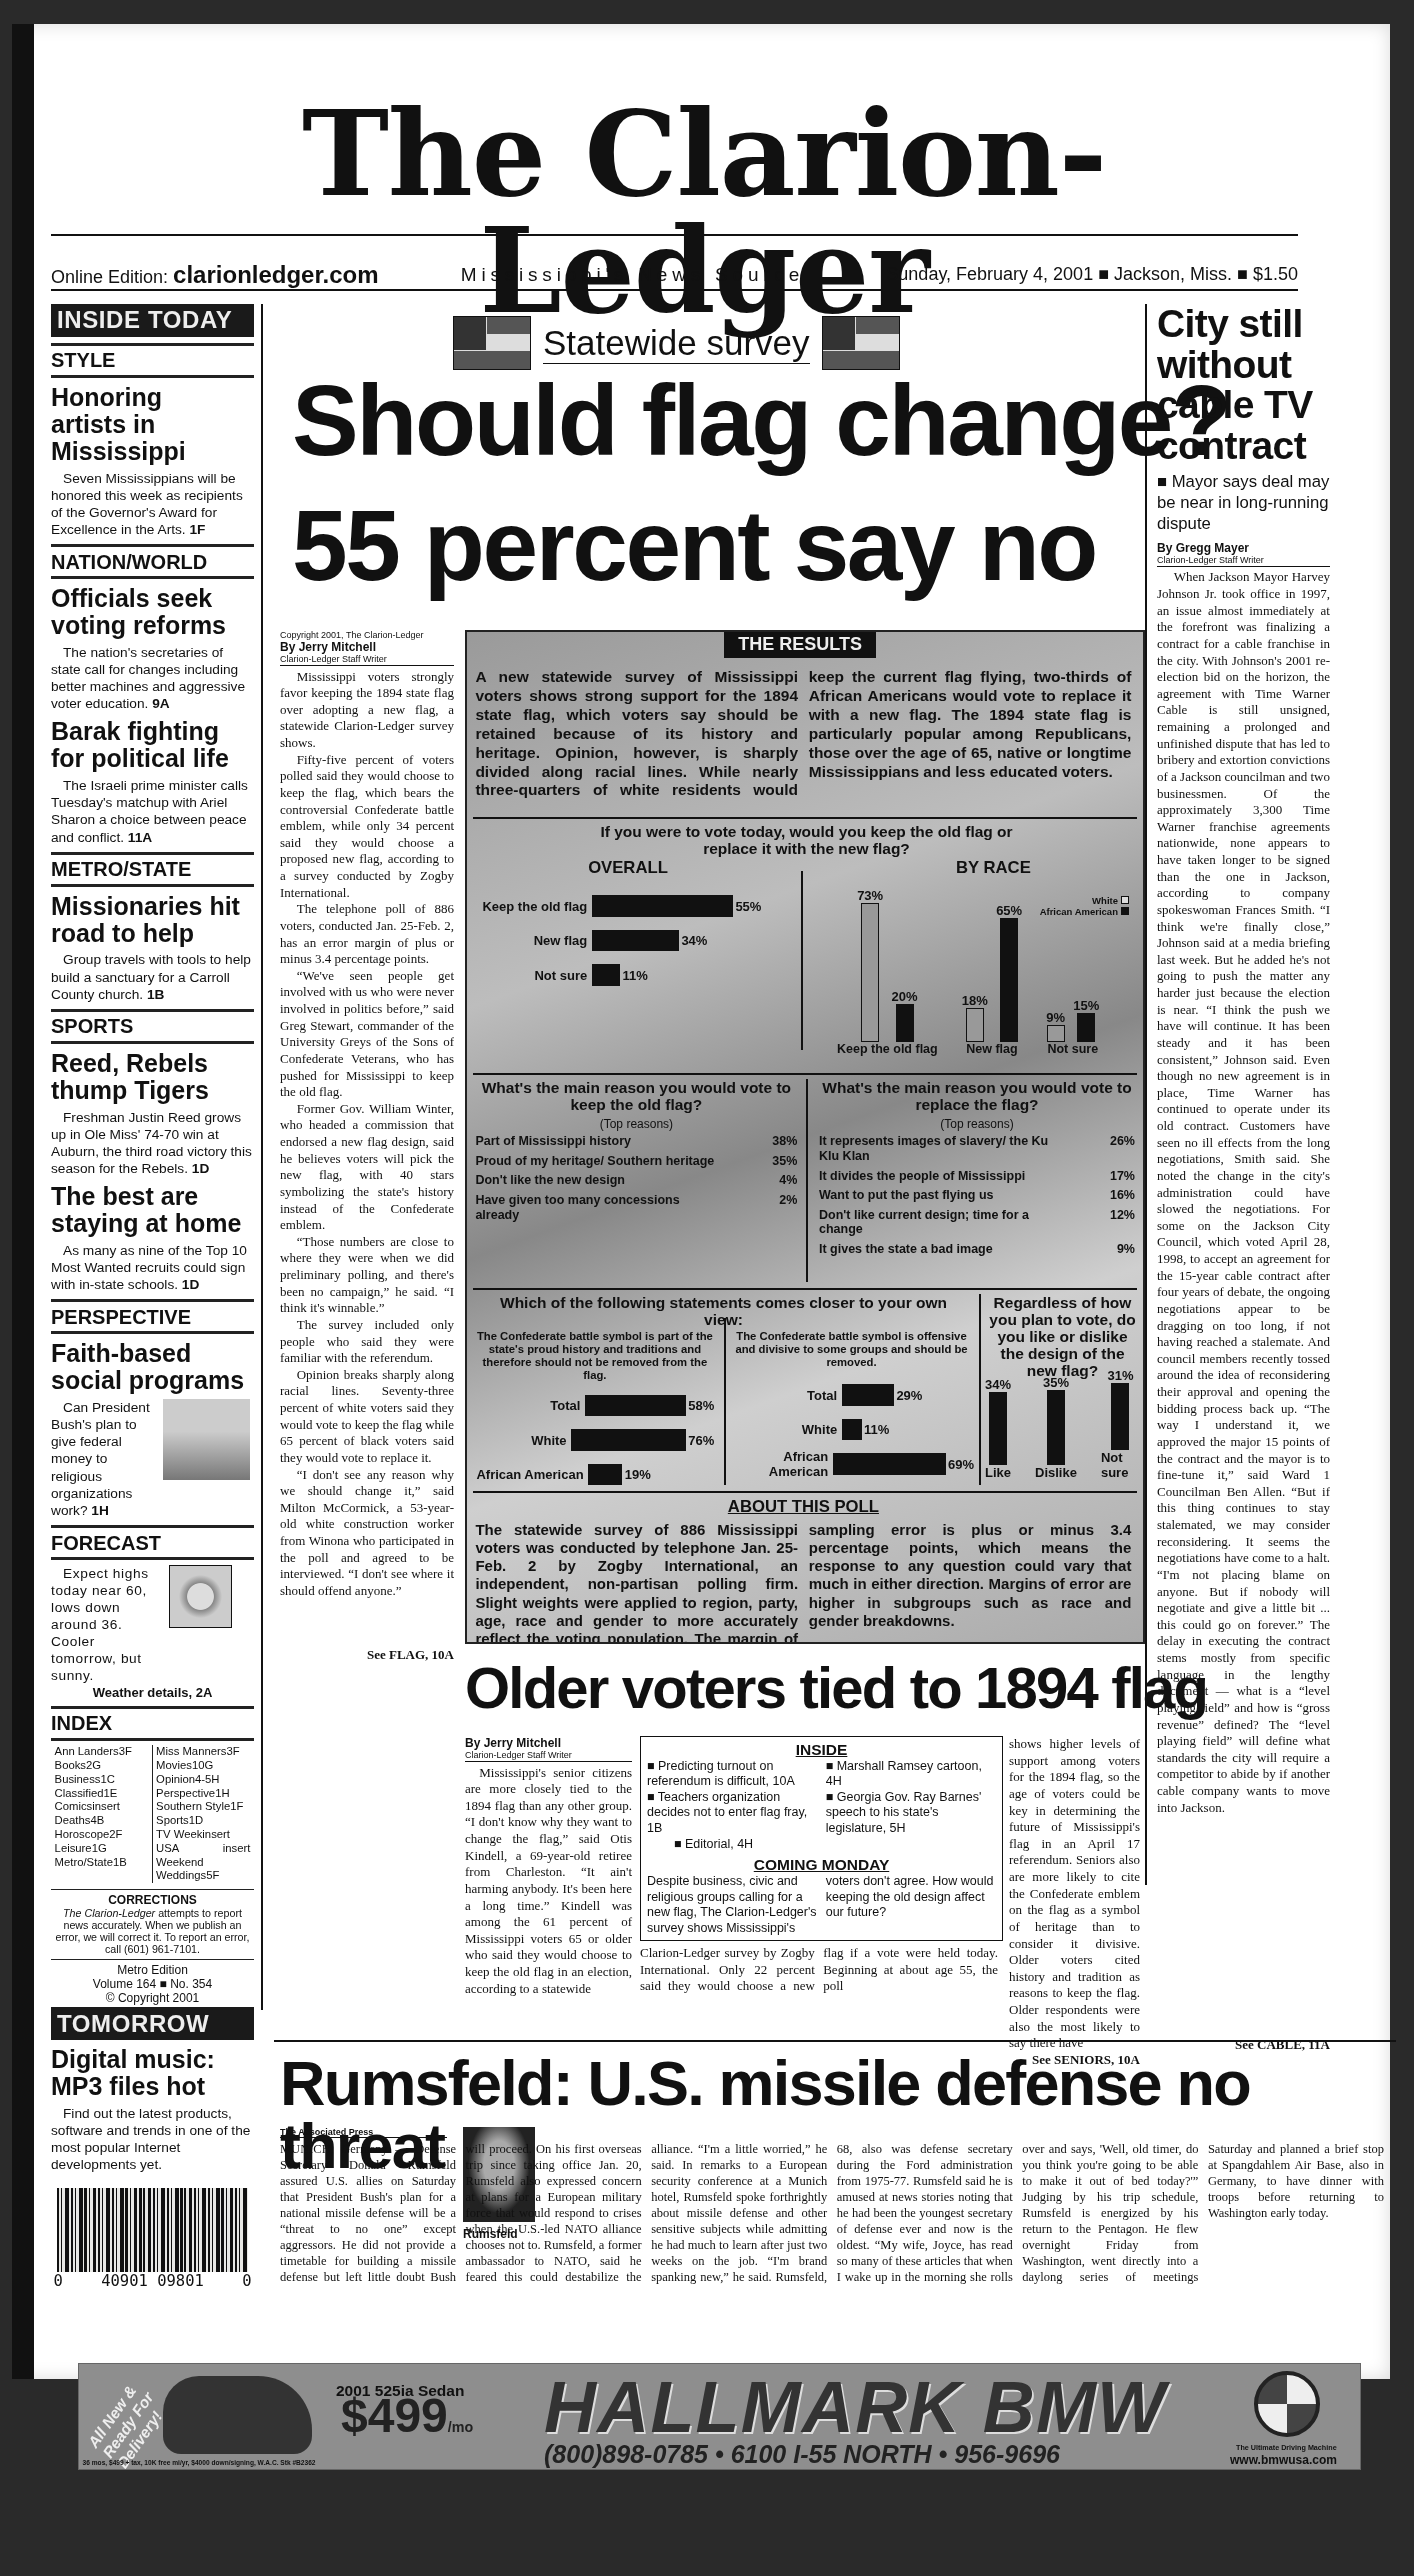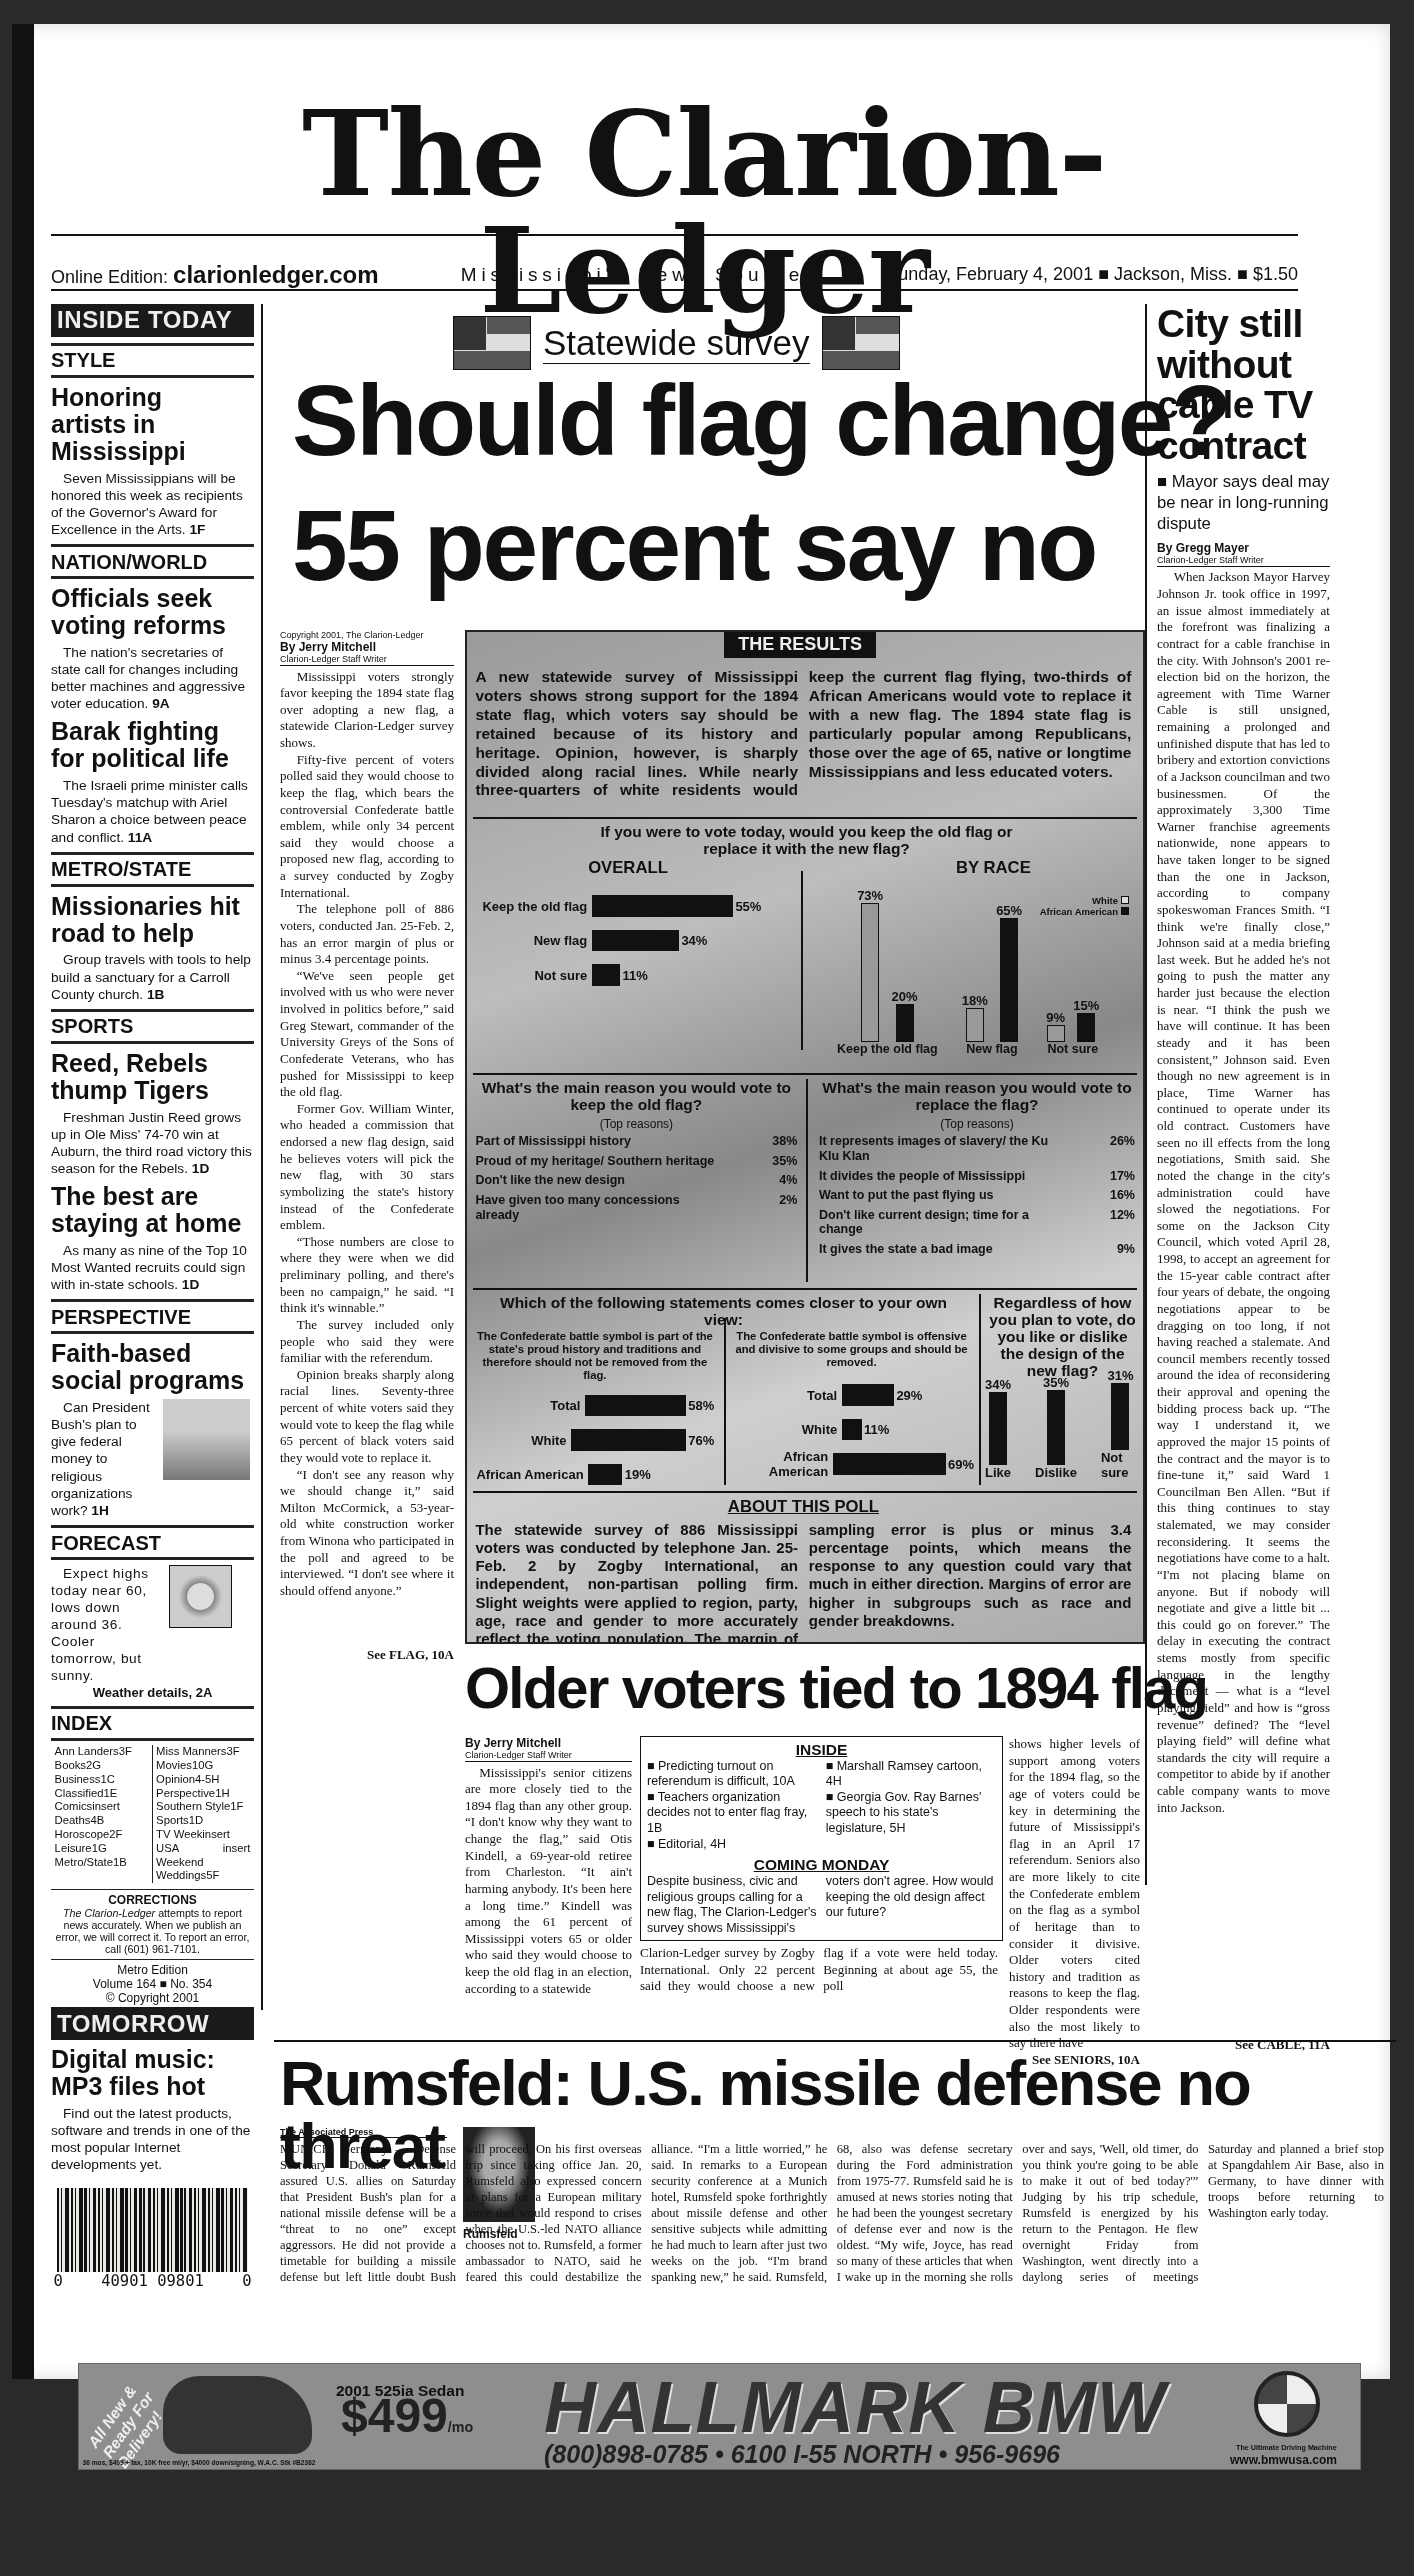--- a/index.html
+++ b/index.html
@@ -221,21 +221,21 @@
 
   <div style="position:absolute;left:268px;top:606px;width:174px">
     <div class="credit">Copyright 2001, The Clarion-Ledger</div>
     <div class="byline">By Jerry Mitchell</div>
     <div class="credit" style="border-bottom:1.2px solid #111;padding-bottom:1.2px;margin-bottom:2.4px">Clarion-Ledger Staff Writer</div>
     <div class="story" id="lead-paras" style="height:978px;overflow:hidden">
         <p>Mississippi voters strongly favor keeping the 1894 state flag over adopting a new flag, a statewide Clarion-Ledger survey shows.</p>
         <p>Fifty-five percent of voters polled said they would choose to keep the flag, which bears the controversial Confederate battle emblem, while only 34 percent said they would choose a proposed new flag, according to a survey conducted by Zogby International.</p>
         <p>The telephone poll of 886 voters, conducted Jan. 25-Feb. 2, has an error margin of plus or minus 3.4 percentage points.</p>
         <p>“We've seen people get involved with us who were never involved in politics before,” said Greg Stewart, commander of the University Greys of the Sons of Confederate Veterans, who has pushed for Mississippi to keep the old flag.</p>
-        <p>Former Gov. William Winter, who headed a commission that endorsed a new flag design, said he believes voters will pick the new flag, with 30 stars symbolizing the state's history instead of the Confederate emblem.</p>
+        <p>Former Gov. William Winter, who headed a commission that endorsed a new flag design, said he believes voters will pick the new flag, with 40 stars symbolizing the state's history instead of the Confederate emblem.</p>
         <p>“Those numbers are close to where they were when we did preliminary polling, and there's been no campaign,” he said. “I think it's winnable.”</p>
         <p>The survey included only people who said they were familiar with the referendum.</p>
         <p>Opinion breaks sharply along racial lines. Seventy-three percent of white voters said they would vote to keep the flag while 65 percent of black voters said they would vote to replace it.</p>
         <p>“I don't see any reason why we should change it,” said Milton McCormick, a 53-year-old white construction worker from Winona who participated in the poll and agreed to be interviewed. “I don't see where it should offend anyone.”</p>
       </div>
     <div class="byline" style="text-align:right;font-family:'Liberation Serif',serif;font-size:13px">See FLAG, 10A</div>
   </div>
 
   <div class="results">
     <div class="tag">THE RESULTS</div>
@@ -446,21 +446,21 @@
   <div style="position:absolute;left:453px;top:1712px;width:167px">
     <div class="byline">By Jerry Mitchell</div>
     <div class="credit" style="border-bottom:1.2px solid #111;padding-bottom:1.2px;margin-bottom:2.4px">Clarion-Ledger Staff Writer</div>
     <div class="story" style="text-indent:14.3px">Mississippi's senior citizens are more closely tied to the 1894 flag than any other group. “I don't know why they want to change the flag,” said Otis Kindell, a 69-year-old retiree from Charleston. “It ain't harming anybody. It's been here a long time.” Kindell was among the 61 percent of Mississippi voters 65 or older who said they would choose to keep the old flag in an election, according to a statewide</div>
   </div>
   <div class="insidebox">
     <div class="t">INSIDE</div>
     <div class="two" id="inside-items">
         <div style="break-inside: avoid;">■ Predicting turnout on referendum is difficult, 10A</div>
         <div style="break-inside: avoid;">■ Teachers organization decides not to enter flag fray, 1B</div>
-        <div style="break-inside: avoid;">■ Editorial, 4H</div>
+        <div style="break-inside: avoid; margin-left: 27px;">■ Editorial, 4H</div>
         <div style="break-inside: avoid;">■ Marshall Ramsey cartoon, 4H</div>
         <div style="break-inside: avoid;">■ Georgia Gov. Ray Barnes' speech to his state's legislature, 5H</div>
       </div>
     <div class="t" style="margin-top:3.6px">COMING MONDAY</div>
     <div class="two" style="font-family:'Liberation Sans',sans-serif">Despite business, civic and religious groups calling for a new flag, The Clarion-Ledger's survey shows Mississippi's voters don't agree. How would keeping the old design affect our future?</div>
   </div>
   <div style="position:absolute;left:628px;top:1921px;width:358px">
     <div class="story" style="column-count:2;column-gap:8.4px">Clarion-Ledger survey by Zogby International. Only 22 percent said they would choose a new flag if a vote were held today. Beginning at about age 55, the poll</div>
   </div>
   <div style="position:absolute;left:997px;top:1712px;width:131px">

